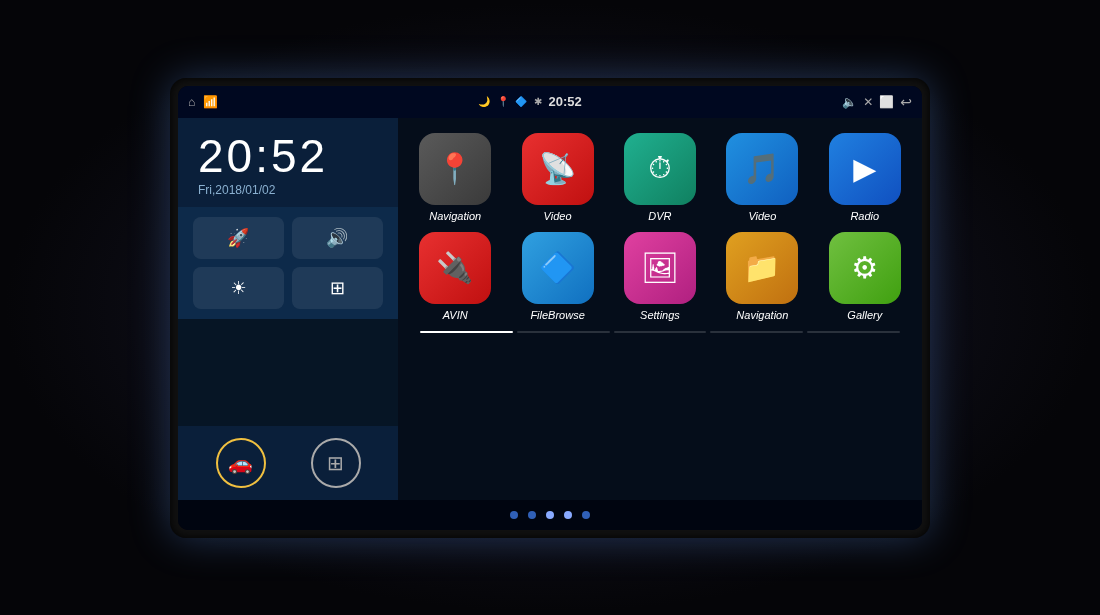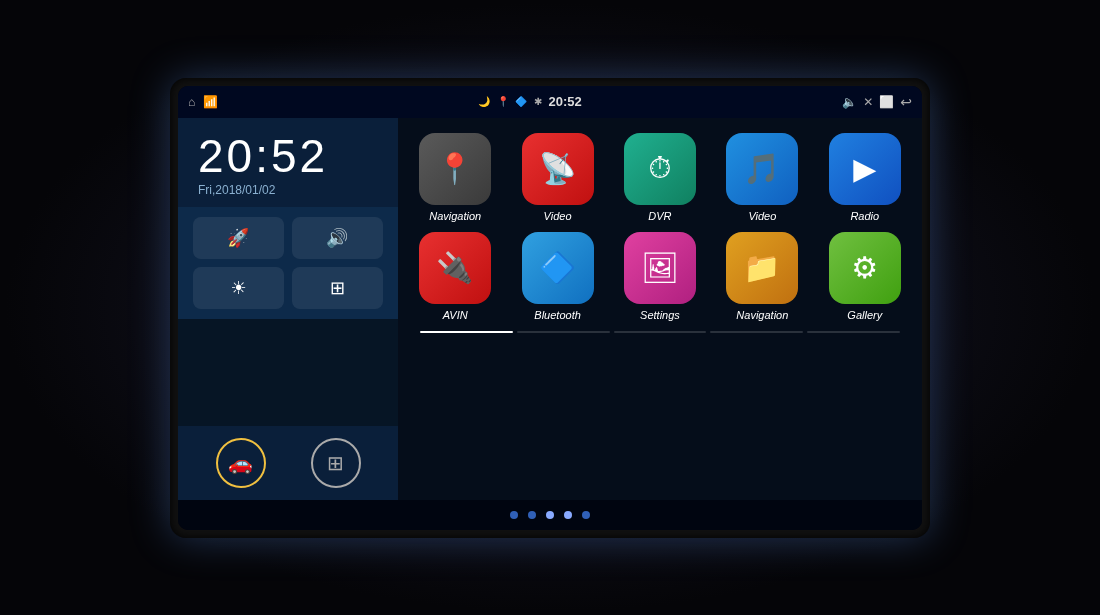--- a/index.html
+++ b/index.html
@@ -355,21 +355,21 @@
 
           <div class="app-row">
 
             <div class="app-item">
               <div class="app-icon icon-avin">🔌</div>
               <span class="app-label">AVIN</span>
             </div>
 
             <div class="app-item">
               <div class="app-icon icon-bluetooth">🔷</div>
-              <span class="app-label">Bluetooth</span>
+              <span class="app-label">FileBrowse</span>
             </div>
 
             <div class="app-item">
               <div class="app-icon icon-gallery">🖼</div>
               <span class="app-label">Settings</span>
             </div>
 
             <div class="app-item">
               <div class="app-icon icon-filebrowse">📁</div>
               <span class="app-label">Navigation</span>

